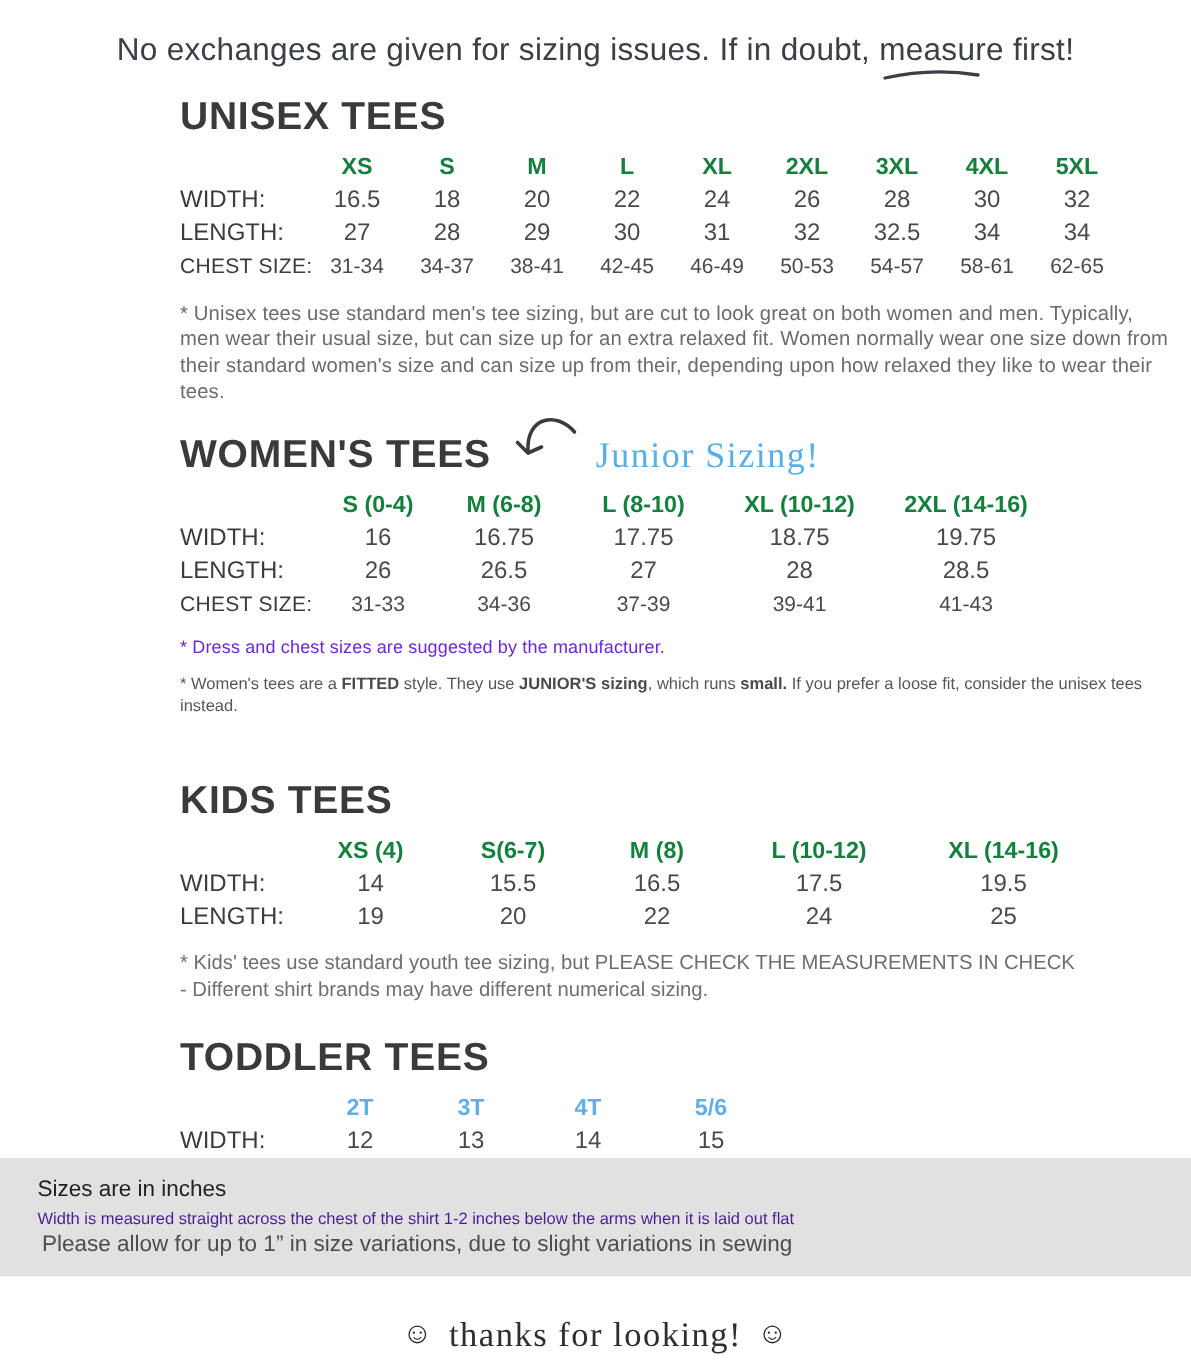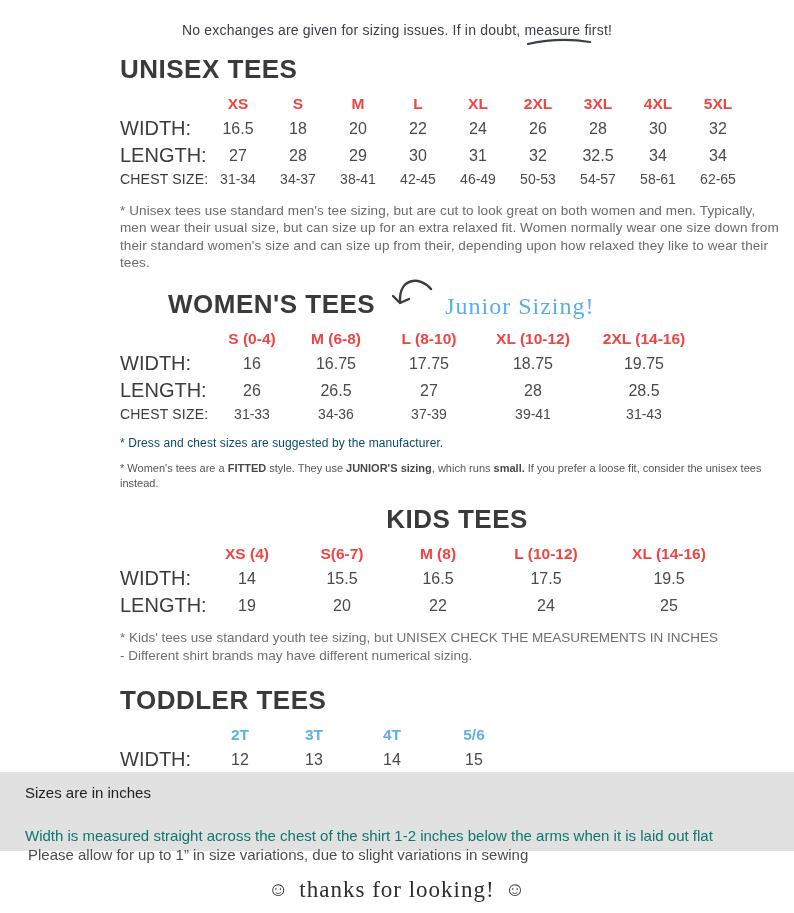--- a/index.html
+++ b/index.html
@@ -13,45 +13,45 @@
   .banner h1 {
     color:#fff; text-align:center; font-size:29px; font-weight:bold;
     letter-spacing:1.5px; line-height:44px;
   }
   .banner-strip {
     position:absolute; left:0; right:0; bottom:0; height:4px;
     background:linear-gradient(to right, #2a80d2 0 627px, #ffffff 627px 768px, #2a80d2 768px 100%);
   }
   
   .notice {
-    margin-top:22px; text-align:center; font-size:14px; color:#3a4046; letter-spacing:0.2px;
+    margin-top:22px; text-align:center; font-size:21px; color:#3a4046; letter-spacing:0.2px;
   }
   .underlined { position:relative; display:inline-block; }
   .swoosh { position:absolute; left:2px; bottom:-8px; }
   
   .sec { padding-left:120px; }
   .sec h2 {
     font-size:26px; font-weight:bold; color:#3a3a3a; letter-spacing:0.5px;
   }
   .sec-unisex h2 { margin-top:16px; }
-  .heading-row { position:relative; display:flex; align-items:center; margin-top:18px;margin-left:48px; }
-  .sec-kids h2   { margin-top:14px;text-align:center; }
+  .heading-row { position:relative; display:flex; align-items:flex-end; margin-top:18px; }
+  .sec-kids h2   { margin-top:40px; }
   .sec-toddler h2{ margin-top:20px; }
   .annotation {
     font-family:cursive; font-size:24px; color:#59b0e6; margin-left:6px; margin-top:4px;
     letter-spacing:1px; white-space:nowrap;
   }
   .arrow-icon { margin-left:10px; margin-top:-14px; flex:0 0 auto; }
   
   .tbl { display:table; table-layout:fixed; margin-top:8px; border-collapse:collapse; }
   .trow { display:table-row; }
   .cell { display:table-cell; padding:2px 0; vertical-align:middle; white-space:nowrap; }
-  .head-cell { color:#ef4444; font-weight:bold; font-size:15.5px; text-align:center; }
+  .head-cell { color:#15803d; font-weight:bold; font-size:15.5px; text-align:center; }
   .tbl-toddler .head-cell { color:#62aee6; }
-  .label-cell { text-align:left; color:#3c3c3c; font-size:20px; }
+  .label-cell { text-align:left; color:#3c3c3c; font-size:16px; }
   .val-cell { text-align:center; color:#4a4a4a; font-size:16px; }
   .small-row .label-cell { font-size:14px; letter-spacing:0.2px; }
   .small-row .val-cell { font-size:14px; }
   .tbl-unisex { width:628px; }
   .tbl-unisex .trow:first-child .cell:nth-child(1){ width:88px; }
   .tbl-women { width:580px; }
   .tbl-women .trow:first-child .cell:nth-child(1){ width:92px; }
   .tbl-women .trow:first-child .cell:nth-child(2){ width:80px; }
   .tbl-women .trow:first-child .cell:nth-child(3){ width:88px; }
   .tbl-women .trow:first-child .cell:nth-child(4){ width:98px; }
@@ -68,31 +68,31 @@
   .tbl-toddler .trow:first-child .cell:nth-child(1){ width:84px; }
   .tbl-toddler .trow:first-child .cell:nth-child(2){ width:72px; }
   .tbl-toddler .trow:first-child .cell:nth-child(3){ width:76px; }
   .tbl-toddler .trow:first-child .cell:nth-child(4){ width:80px; }
   .tbl-toddler .trow:first-child .cell:nth-child(5){ width:84px; }
   
   .note {
     margin-top:13px; width:660px; font-size:13.5px; line-height:1.28;
     color:#6b6b6b; letter-spacing:0.1px;
   }
-  .note-small { margin-top:12px; font-size:12px; color:#0c4a6e; }
+  .note-small { margin-top:12px; font-size:12px; color:#6d28d9; }
   .note-rich { margin-top:10px; width:648px; font-size:11px; line-height:1.3; color:#565656; }
   .note-rich b { color:#4a4a4a; }
   .note-kids { margin-top:10px; font-size:13.5px; color:#6f6f6f; line-height:1.35; }
   
   .gray-footer {
     position:absolute; left:0; right:0; bottom:62px; height:79px;
     background:#e1e1e1; padding:12px 10px 0 25px;
   }
   .gf-line1 { font-size:15px; color:#222; }
-  .gf-line2 { margin-top:26px; font-size:15px; color:#0f766e; }
+  .gf-line2 { margin-top:6px; font-size:11px; color:#4c1d95; }
   .gf-line3 { margin-top:2px; font-size:15px; color:#4d4d4d; padding-left:3px; }
   .thanks {
     position:absolute; left:0; right:0; bottom:0; height:47px;
     display:flex; align-items:center; justify-content:center; gap:10px;
     font-family:cursive; font-size:23px; color:#2e2e2e; letter-spacing:1px; background:#fff;
   }
   .smiley { font-size:20px; color:#2e2e2e; }
 </style>
 </head>
 <body>
@@ -192,21 +192,21 @@
           <div class="cell val-cell">27</div>
           <div class="cell val-cell">28</div>
           <div class="cell val-cell">28.5</div>
         </div>
         <div class="trow small-row">
           <div class="cell label-cell">CHEST SIZE:</div>
           <div class="cell val-cell">31-33</div>
           <div class="cell val-cell">34-36</div>
           <div class="cell val-cell">37-39</div>
           <div class="cell val-cell">39-41</div>
-          <div class="cell val-cell">31-43</div>
+          <div class="cell val-cell">41-43</div>
         </div>
       </div>
     <p class="note note-small">* Dress and chest sizes are suggested by the manufacturer.</p>
     <p class="note-rich"><span>* Women's tees are a </span><b>FITTED</b><span> style. They use </span><b>JUNIOR'S sizing</b><span>, which runs </span><b>small.</b><span> If you prefer a loose fit, consider the unisex tees instead.</span></p>
   </section>
 
   <section class="sec sec-kids">
     <h2>KIDS TEES</h2>
     <div class="tbl tbl-kids">
         <div class="trow">
@@ -227,21 +227,21 @@
         </div>
         <div class="trow">
           <div class="cell label-cell">LENGTH:</div>
           <div class="cell val-cell">19</div>
           <div class="cell val-cell">20</div>
           <div class="cell val-cell">22</div>
           <div class="cell val-cell">24</div>
           <div class="cell val-cell">25</div>
         </div>
       </div>
-    <p class="note-kids"><span>* Kids' tees use standard youth tee sizing, but UNISEX CHECK THE MEASUREMENTS IN INCHES</span><br><span>- Different shirt brands may have different numerical sizing.</span></p>
+    <p class="note-kids"><span>* Kids' tees use standard youth tee sizing, but PLEASE CHECK THE MEASUREMENTS IN CHECK</span><br><span>- Different shirt brands may have different numerical sizing.</span></p>
   </section>
 
   <section class="sec sec-toddler">
     <h2>TODDLER TEES</h2>
     <div class="tbl tbl-toddler">
         <div class="trow">
           <div class="cell label-cell"></div>
           <div class="cell head-cell">2T</div>
           <div class="cell head-cell">3T</div>
           <div class="cell head-cell">4T</div>

